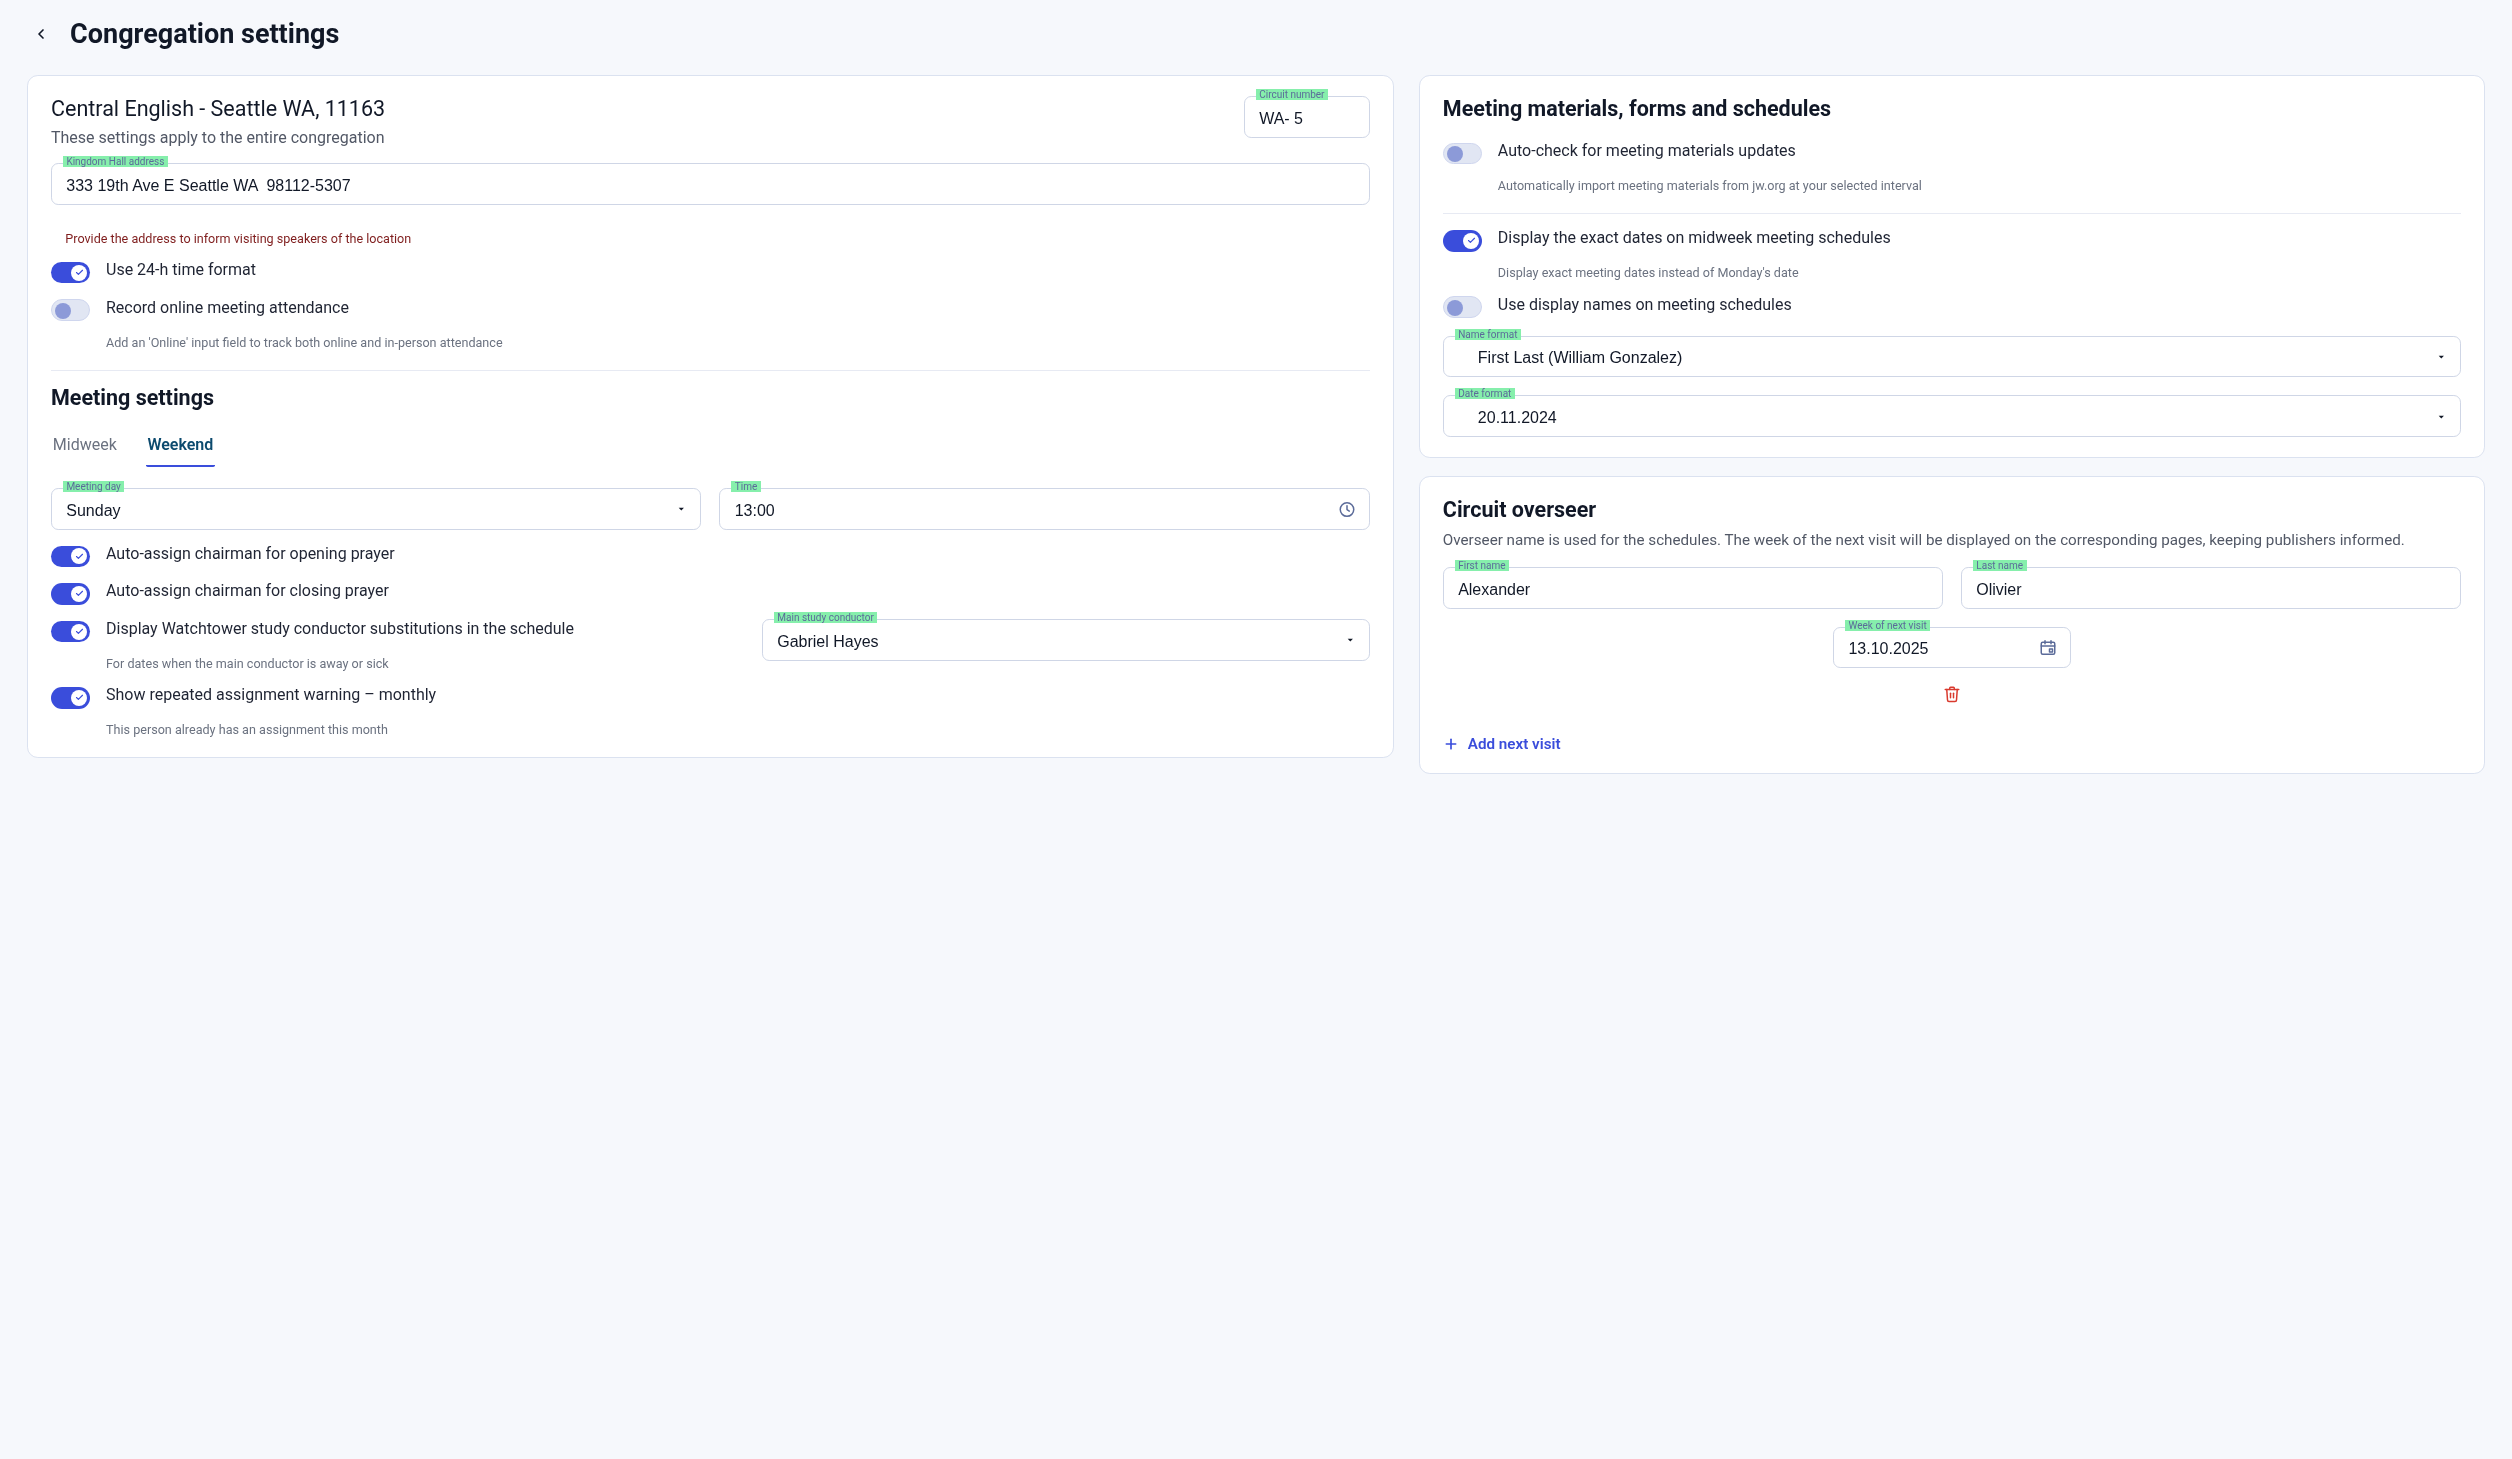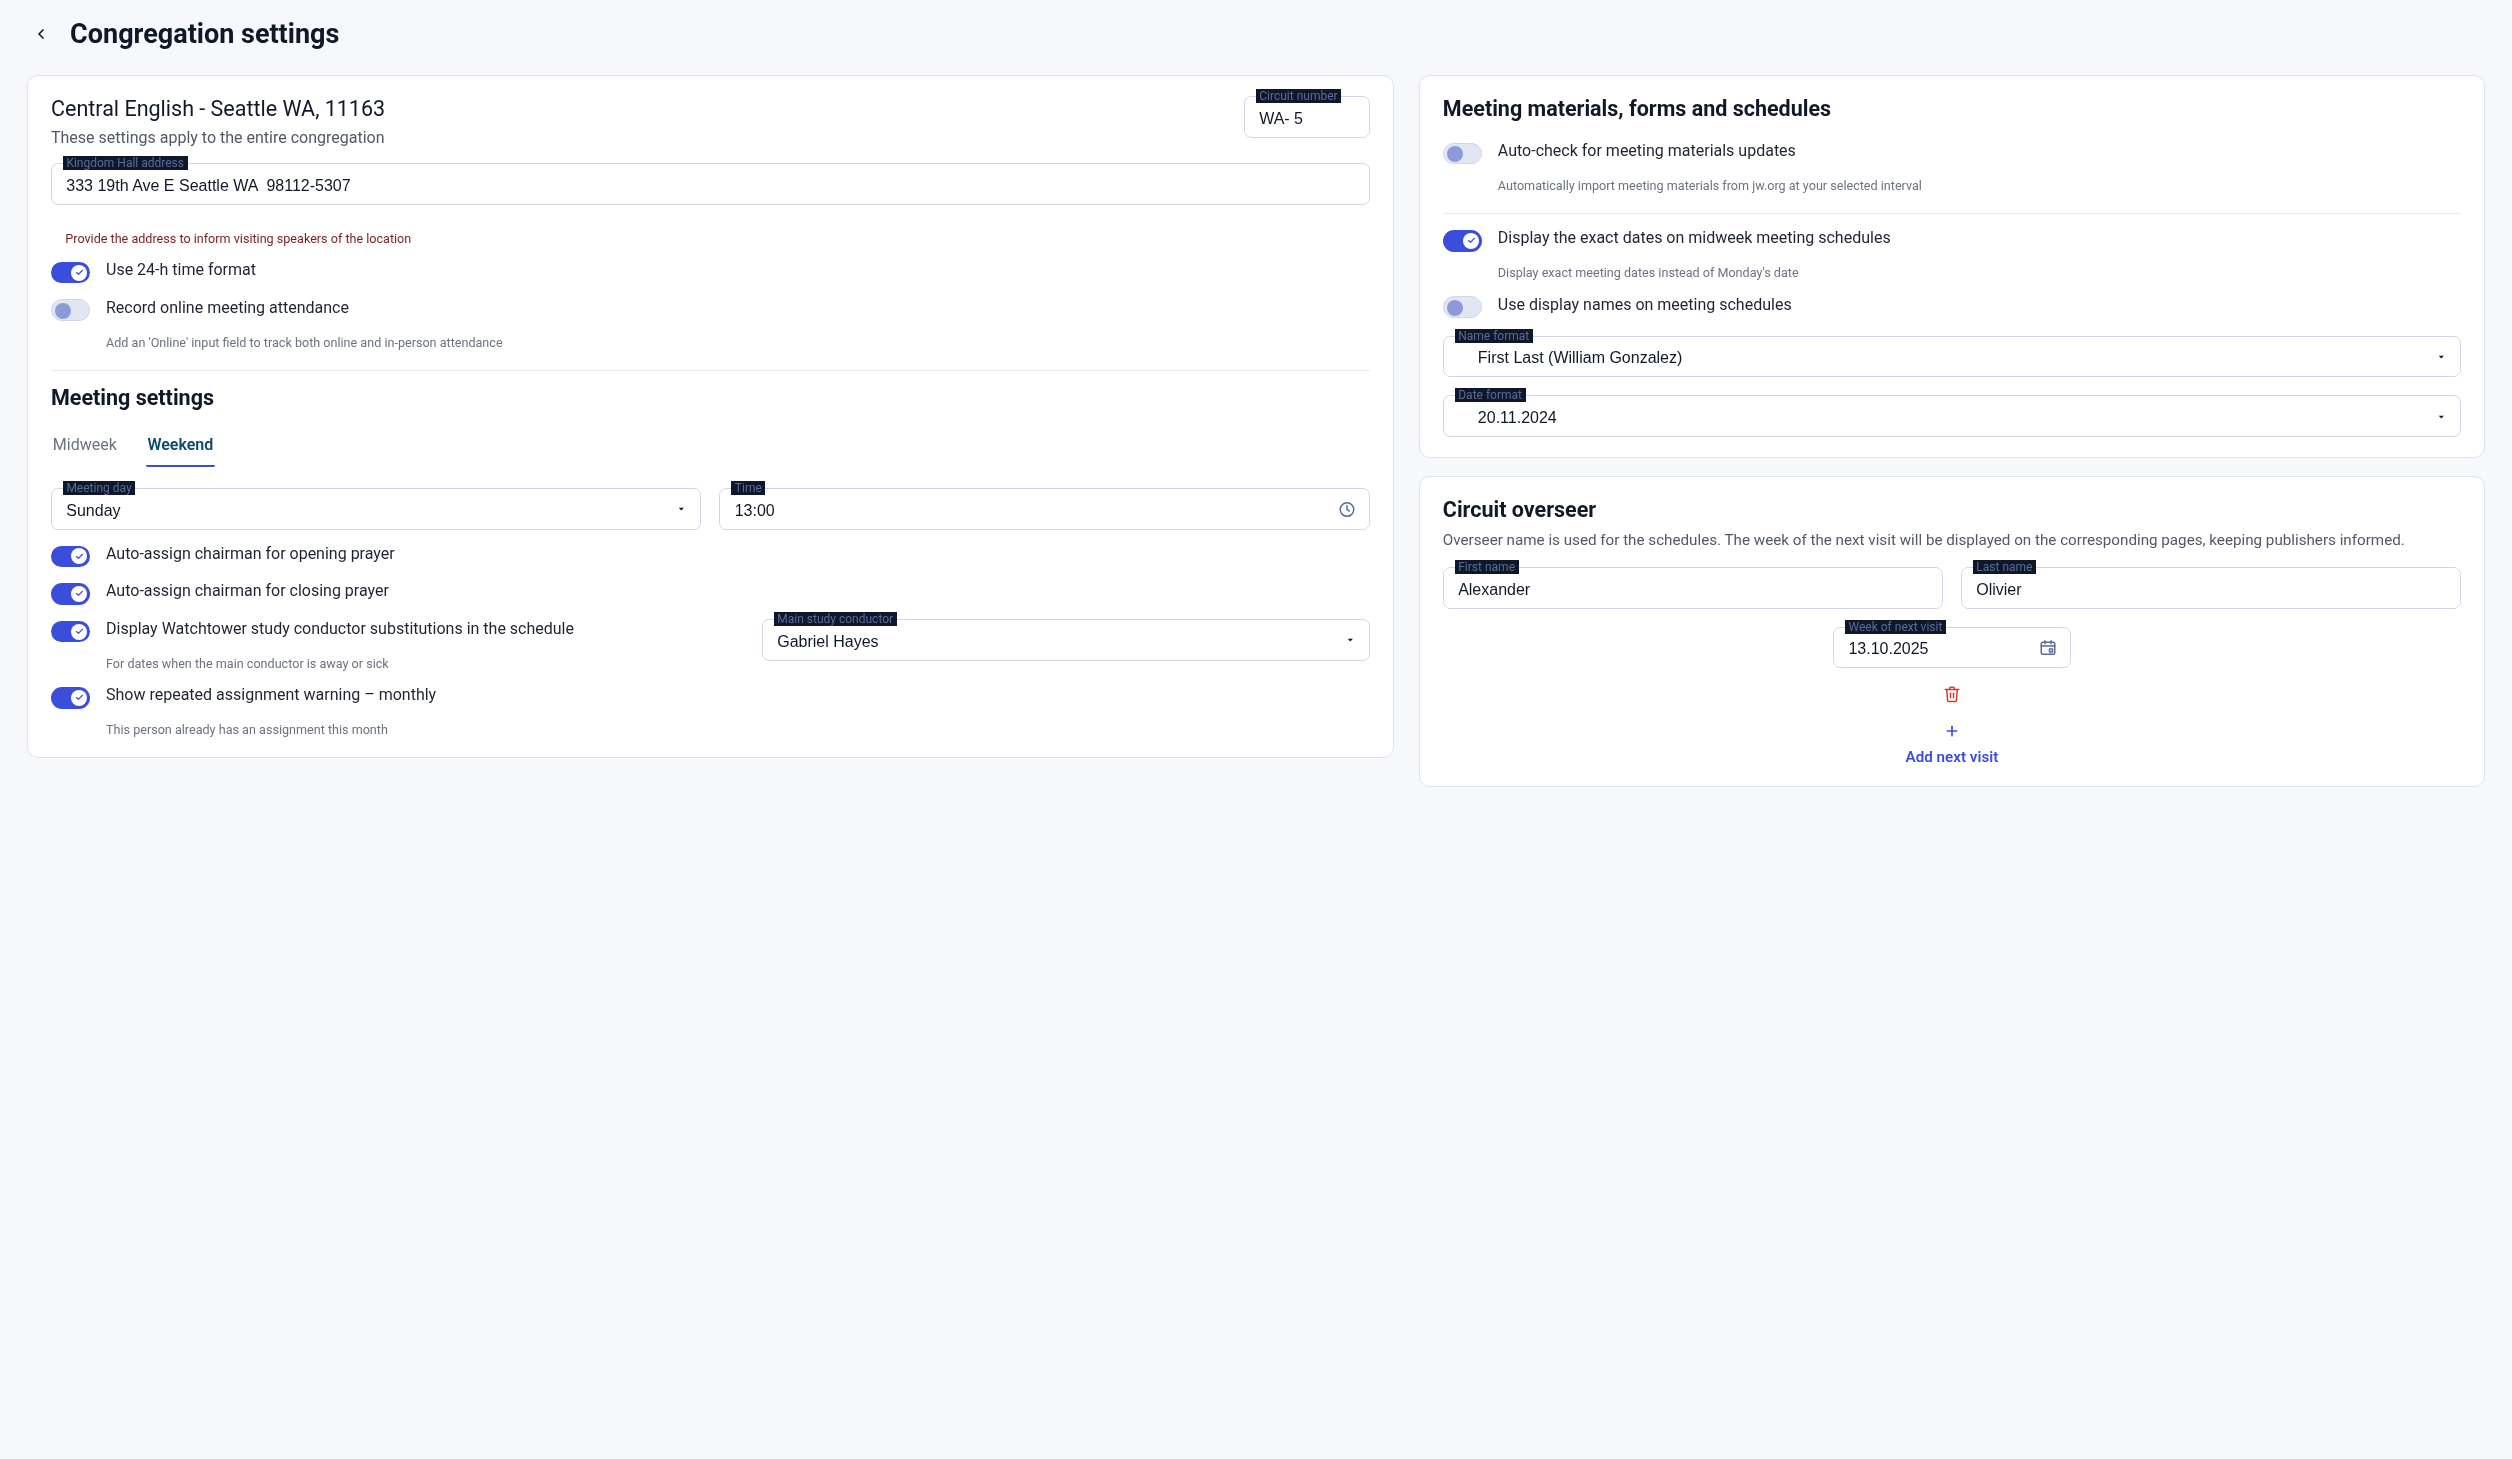--- a/index.html
+++ b/index.html
@@ -59,23 +59,23 @@
     position: relative;
     border: 0.9px solid #cfd6e6;
     border-radius: 7.2px;
     padding: 12.6px 14.3px 9px 14.3px;
     background: #fff;
   }
   .field .float-label {
     position: absolute;
     top: -8px;
     left: 10.8px;
-    background: #0f172a;
+    background: #86efac;
     padding: 0 3.6px;
-    font-size: 12px;
+    font-size: 10px;
     color: #5b6b99;
   }
   .field input, .field select {
     width: 100%;
     border: none;
     outline: none;
     font-size: 16px;
     color: #111827;
     background: transparent;
   }
@@ -205,26 +205,25 @@
     margin-top: 18px;
     flex-direction: column;
   }
   .visit-row .field { flex:1; }
   .cal-icon { position:absolute; right:12.6px; top:50%; transform:translateY(-45%); }
   .trash-btn { cursor:pointer; color:#d93a2e; flex-shrink:0; }
   .add-next {
     display:flex;
     align-items:center;
     gap:9px;
-    margin-top:16px;
+    margin-top:28px;
     color:#3a4ddb;
     font-weight:600;
     font-size:15.2px;
     cursor:pointer;
-    flex-direction:column;
   }
   .right-col .card { margin-bottom: 18px; }
   .stack-fields .field { margin-top: 18px; padding-left: 34px; }
   .stack-fields { margin-top: 5.4px; }
 </style>
 </head>
 <body>
 
 <div class="header">
   <div class="back-btn">

